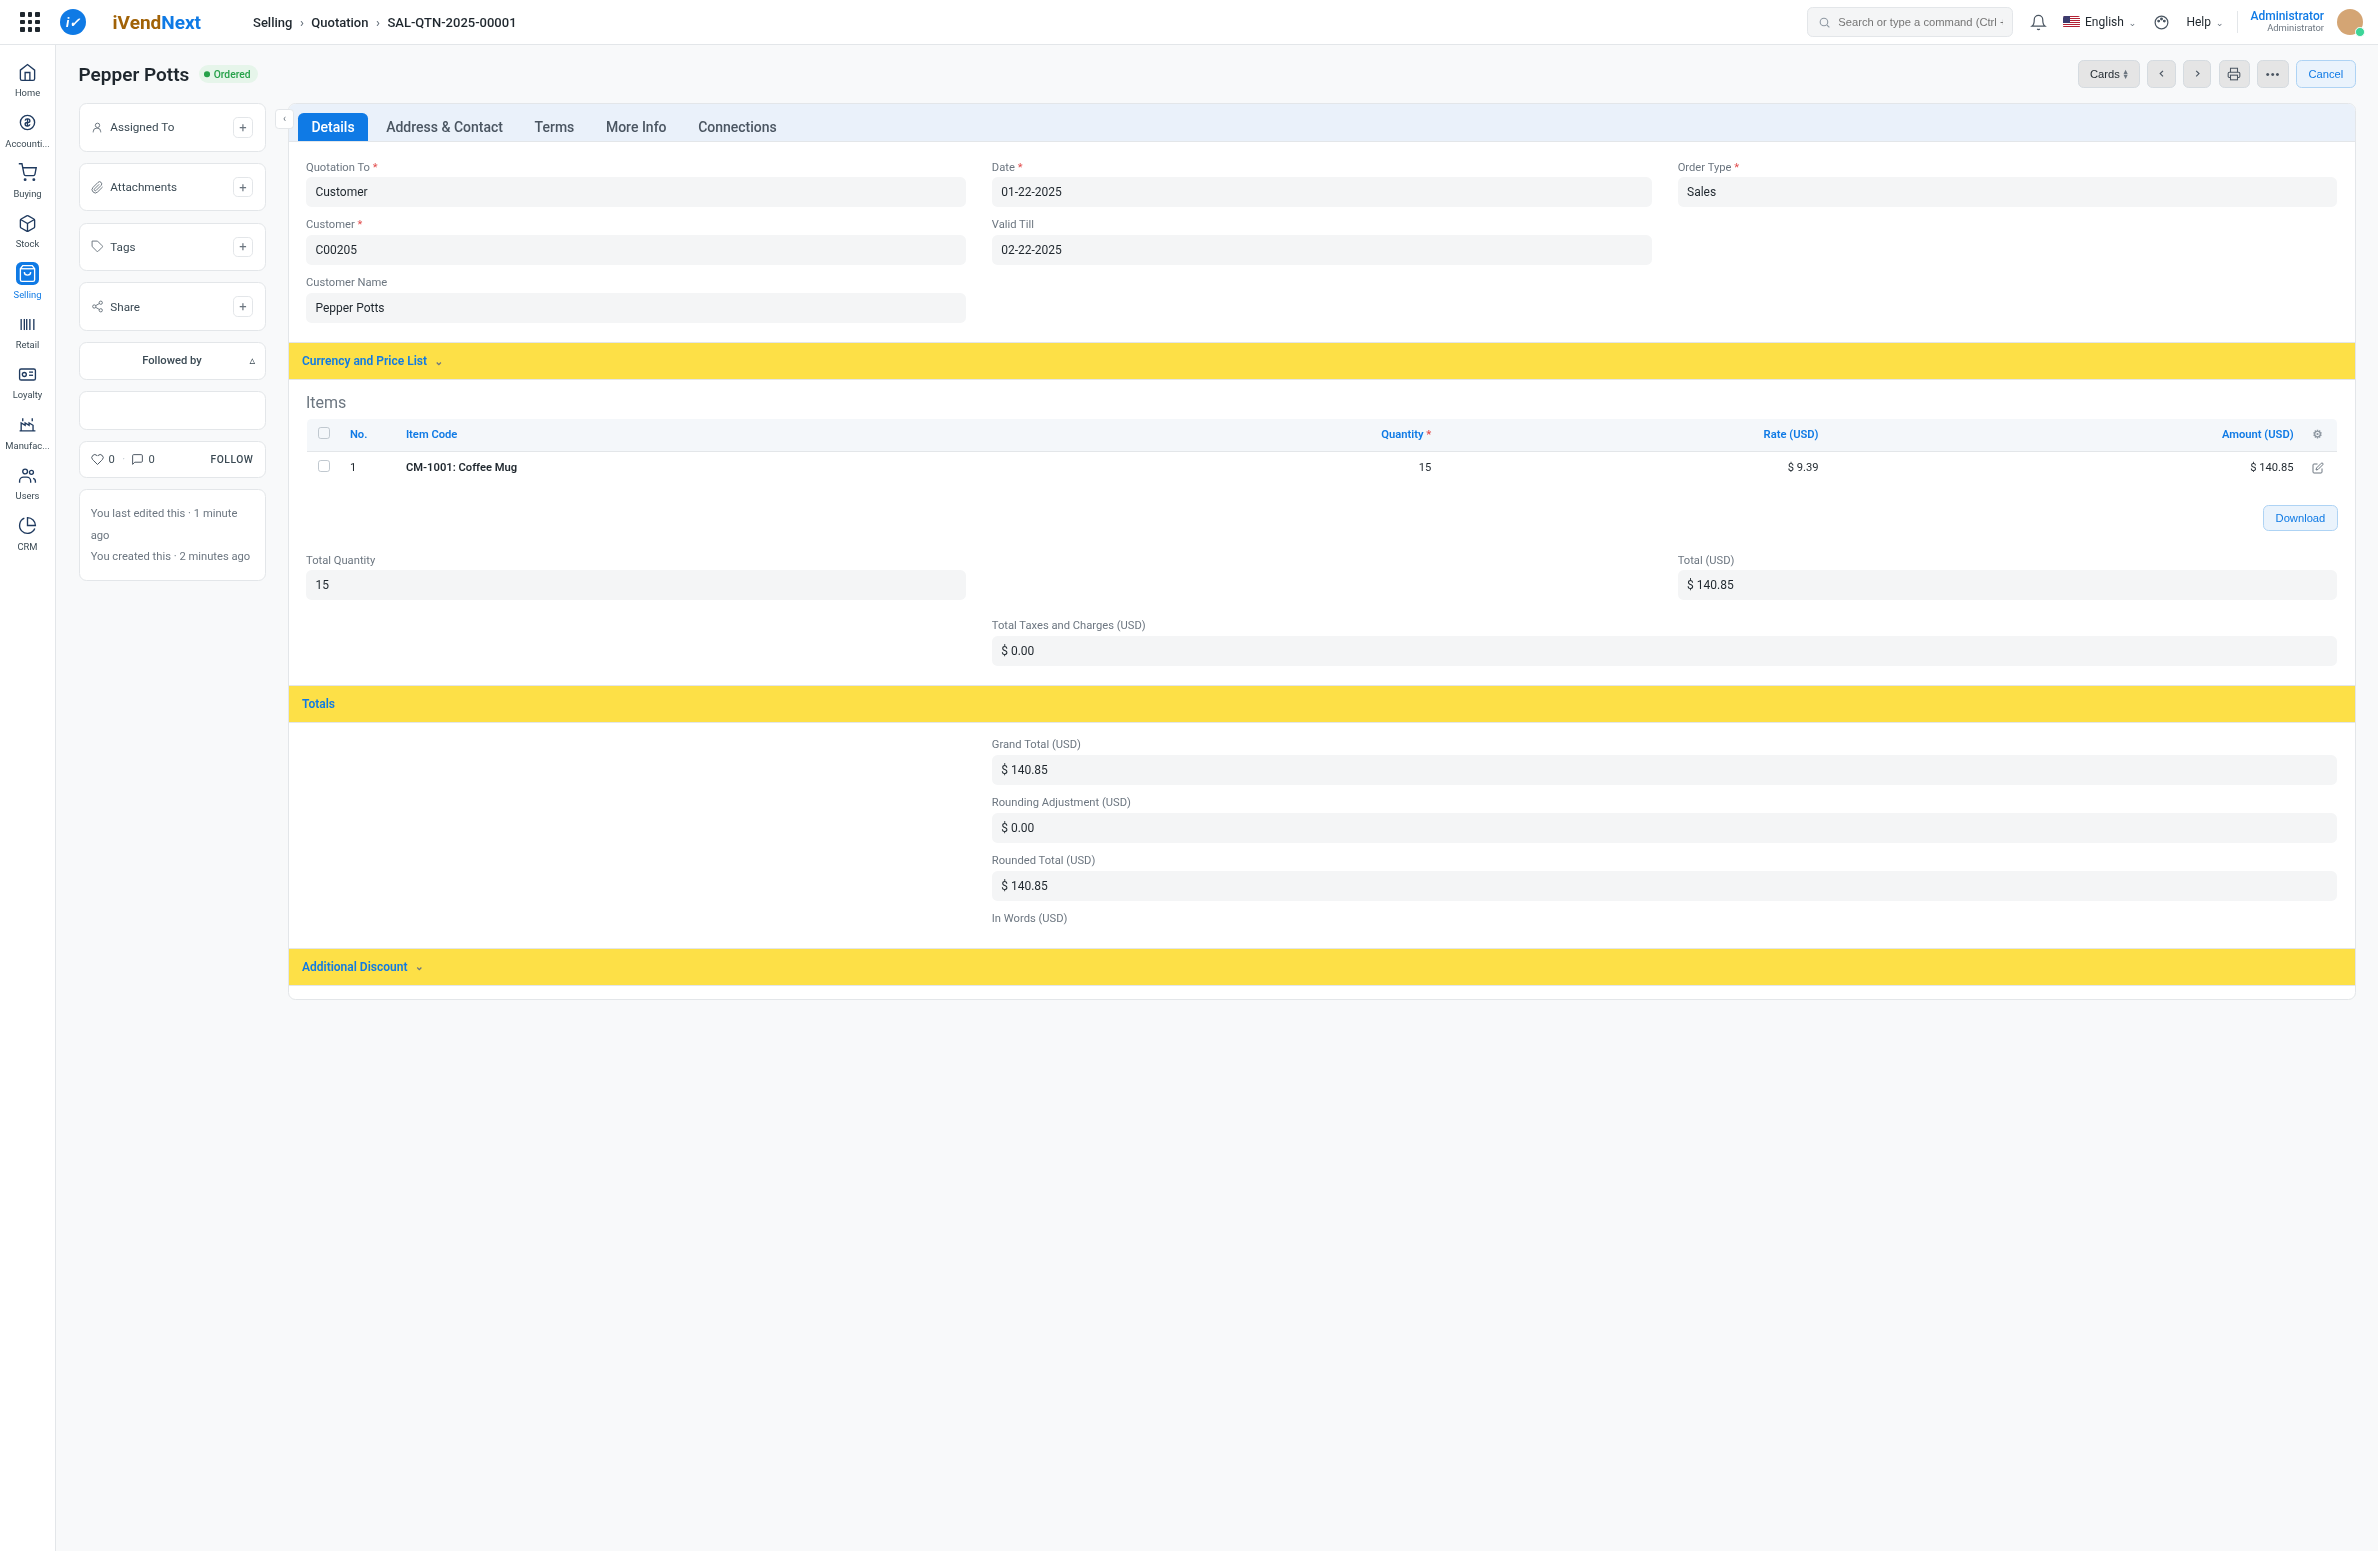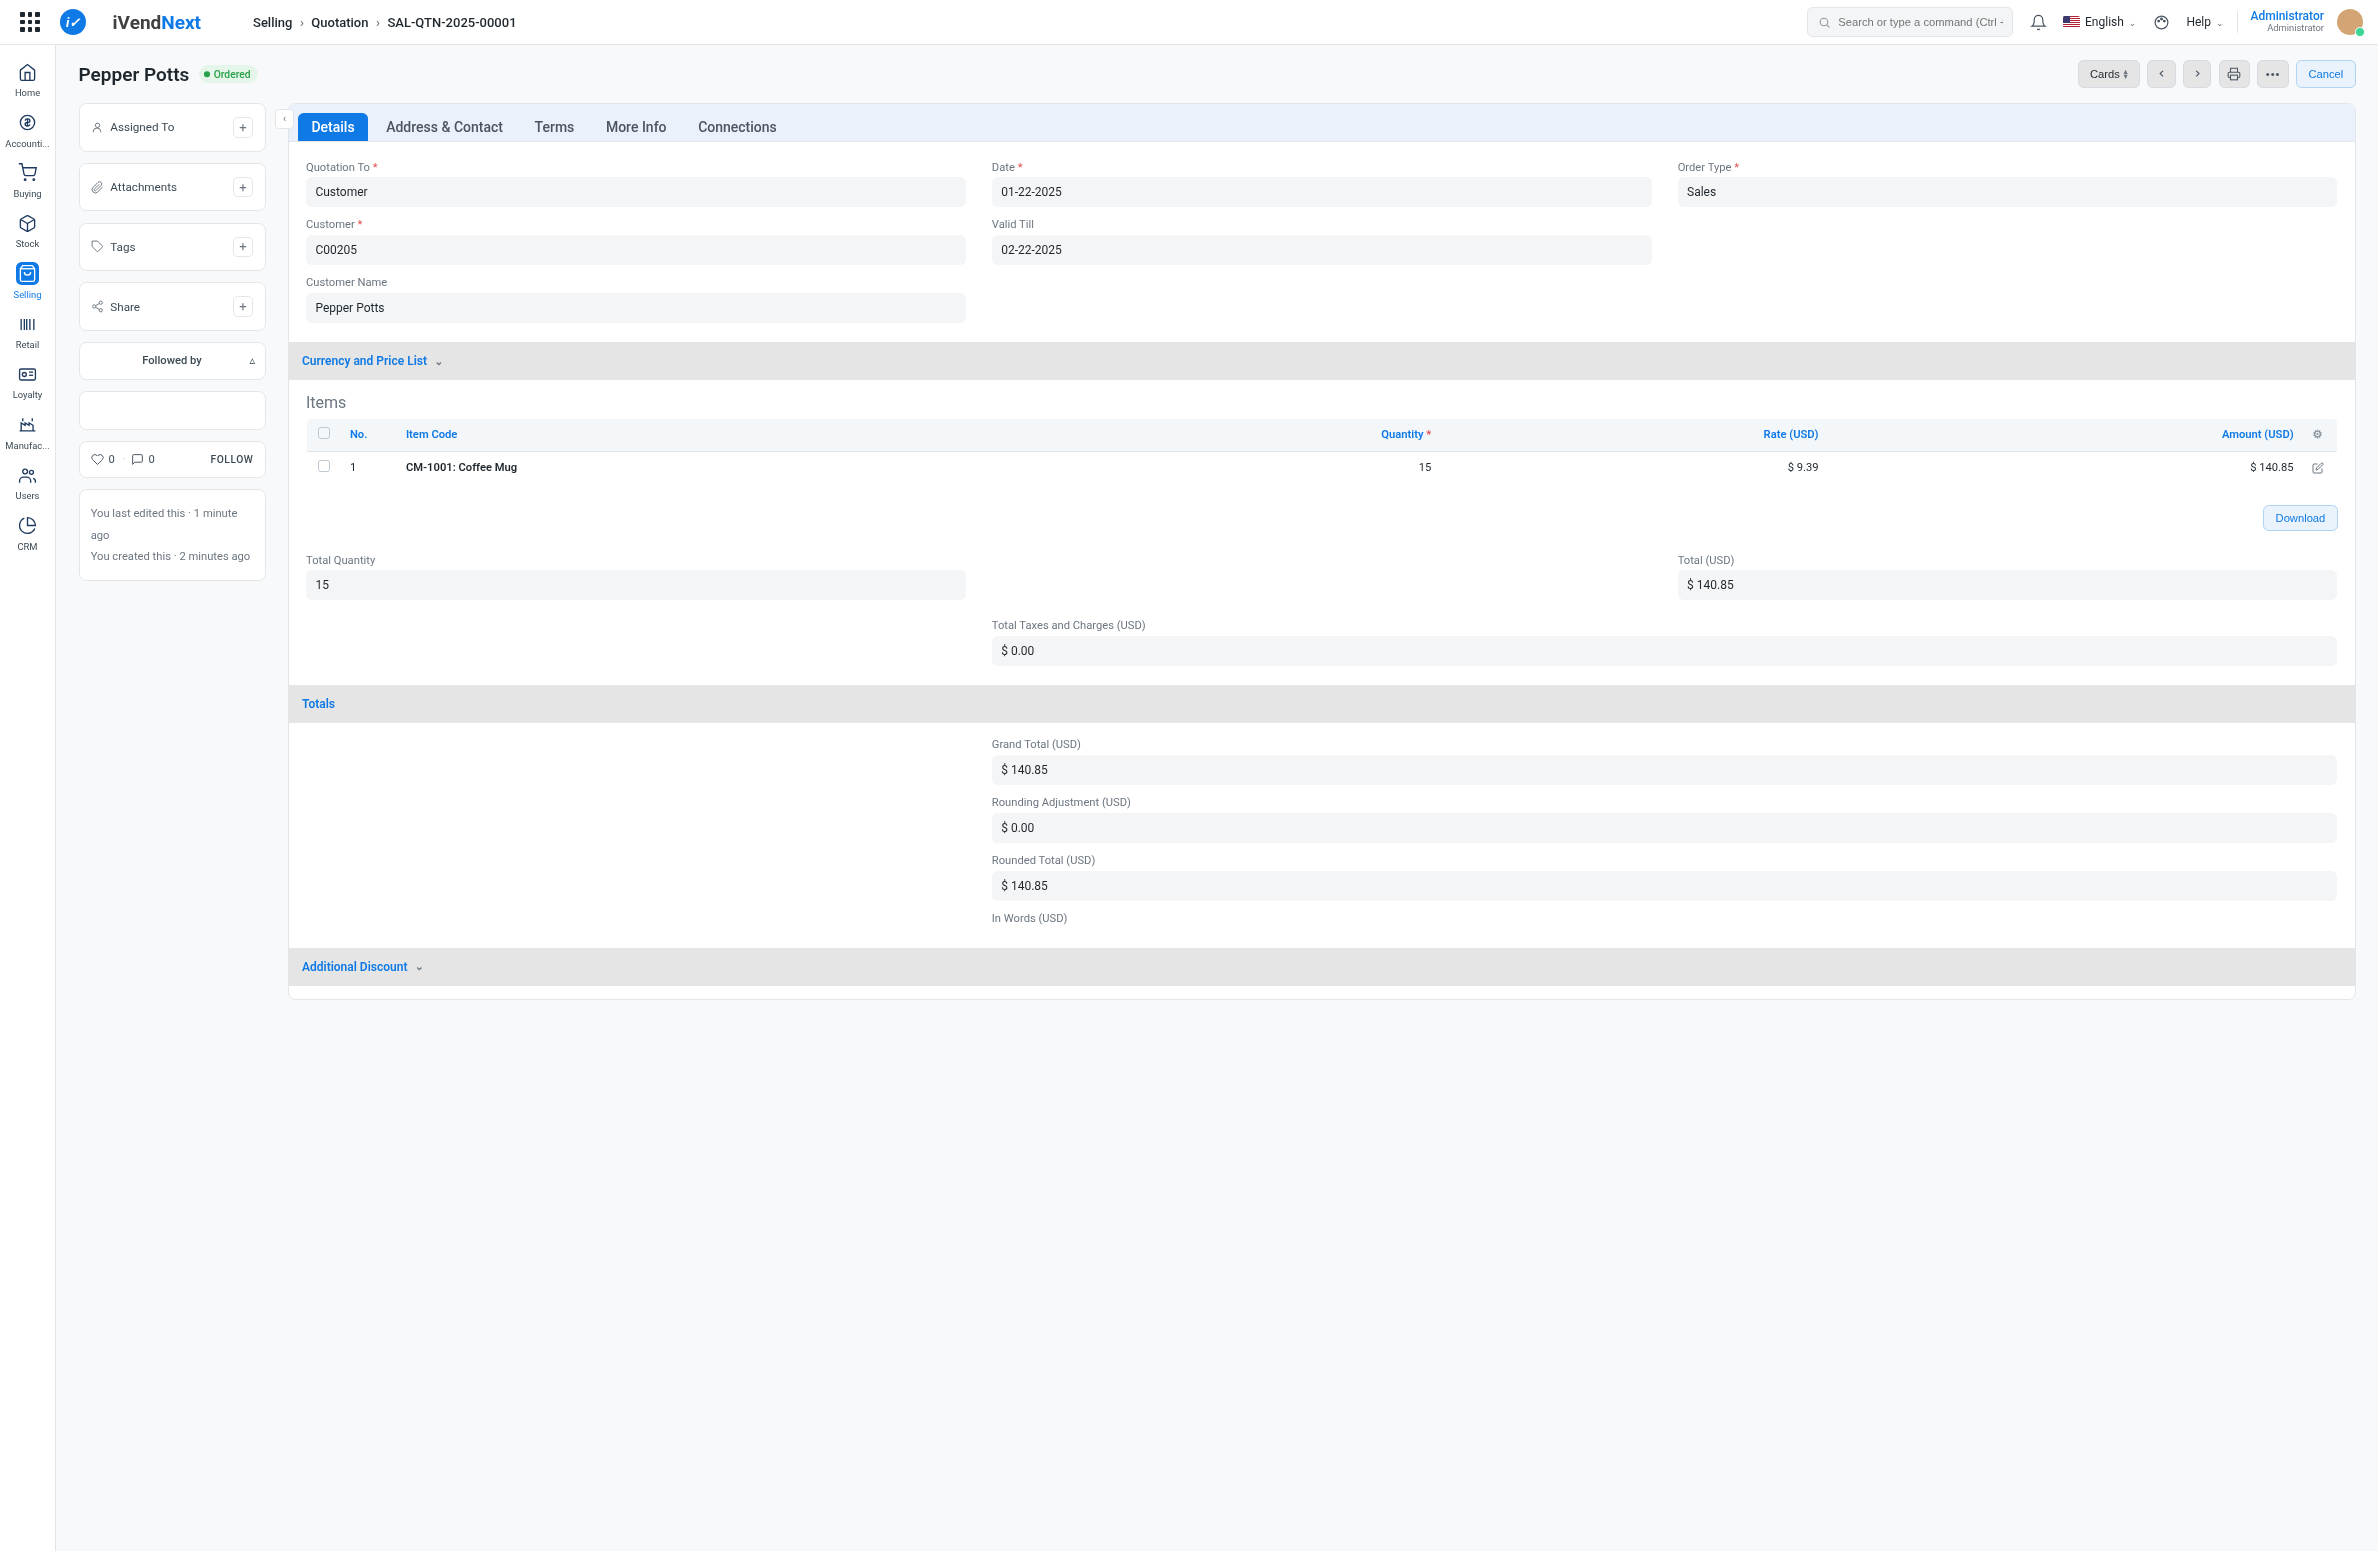--- a/index.html
+++ b/index.html
@@ -5,21 +5,21 @@
 * { box-sizing: border-box; margin: 0; padding: 0; }
 body { font-family: -apple-system, BlinkMacSystemFont, "Segoe UI", Roboto, sans-serif; font-size: 12px; color: #1f272e; background: #f8f9fa; }
 
 
 .navbar { height: 45px; background: #fff; border-bottom: 0.9px solid #e3e6e9; display: flex; align-items: center; padding: 0 15px; gap: 15px; }
 .apps-btn { width: 30px; height: 30px; display: flex; align-items: center; justify-content: center; cursor: pointer; }
 .apps-grid { display: grid; grid-template-columns: repeat(3, 4.7px); grid-gap: 2.8px; }
 .apps-grid span { width: 4.7px; height: 4.7px; background: #1f272e; border-radius: 0.9px; }
 .logo { display: flex; align-items: center; gap: 6.6px; font-size: 19px; font-weight: 700; }
 .logo-icon { width: 26px; height: 26px; background: #0f7ae5; border-radius: 50%; display: flex; align-items: center; justify-content: center; color: #fff; font-size: 13px; font-weight: 700; font-style: italic; }
-.logo-text1 { color: #404040; padding-left: 20px; }
+.logo-text1 { color: #a16207; padding-left: 20px; }
 .logo-text2 { color: #0f7ae5; }
 .breadcrumb { display: flex; align-items: center; gap: 7.5px; font-size: 13px; color: #1f272e; font-weight: 500; margin-left: 37px; }
 .breadcrumb a { color: #1f272e; text-decoration: none; cursor: pointer; }
 .breadcrumb .sep { color: #6c7680; }
 .nav-right { margin-left: auto; display: flex; align-items: center; gap: 13px; }
 .search { width: 206px; height: 30px; background: #f4f5f6; border: 0.9px solid #e3e6e9; border-radius: 5.6px; display: flex; align-items: center; padding: 0 9.4px; gap: 7.5px; }
 .search input { flex: 1; border: none; background: transparent; outline: none; font-size: 11.2px; color: #6c7680; }
 .icon-btn { width: 24px; height: 24px; display: flex; align-items: center; justify-content: center; cursor: pointer; color: #6c7680; }
 .lang, .help { display: flex; align-items: center; gap: 4.7px; font-size: 12px; color: #1f272e; cursor: pointer; }
 .flag { width: 17px; height: 11.2px; background: linear-gradient(#b22234 0 8%, #fff 8% 16%, #b22234 16% 24%, #fff 24% 32%, #b22234 32% 40%, #fff 40% 48%, #b22234 48% 56%, #fff 56% 64%, #b22234 64% 72%, #fff 72% 80%, #b22234 80% 88%, #fff 88% 100%); position: relative; border-radius: 1.9px; overflow: hidden;}
@@ -71,21 +71,21 @@
 .form-card { background: #fff; border: 0.9px solid #e3e6e9; border-radius: 7.5px; overflow: hidden; }
 .tabs { display: flex; gap: 5.6px; padding: 9.4px 9.4px 0 9.4px; border-bottom: 0.9px solid #e3e6e9; background: #eaf1fa; }
 .tab { padding: 5.6px 13px; font-size: 14px; color: #4a5561; cursor: pointer; border-radius: 5.6px 5.6px 0 0; font-weight: 500;}
 .tab.active { background: #0f7ae5; color: #fff; }
 
 .form-grid { display: grid; grid-template-columns: 1fr 1fr 1fr; gap: 11.2px 26px; padding: 19px 17px; }
 .fld label { font-size: 11.2px; color: #6c7680; display: block; margin-bottom: 3.7px; }
 .req:after { content: " *"; color: #e24c4c; }
 .ro-input { height: 30px; background: #f4f5f6; border-radius: 5.6px; padding: 0 9.4px; display: flex; align-items: center; font-size: 12px; color: #1f272e; }
 
-.section-head { background: #e5e5e5; padding: 11.2px 13px; color: #0f7ae5; font-size: 12px; font-weight: 600; display: flex; align-items: center; gap: 7.5px; border-top: 0.9px solid #e3e6e9; border-bottom: 0.9px solid #e3e6e9; cursor: pointer; }
+.section-head { background: #fde047; padding: 11.2px 13px; color: #0f7ae5; font-size: 12px; font-weight: 600; display: flex; align-items: center; gap: 7.5px; border-top: 0.9px solid #e3e6e9; border-bottom: 0.9px solid #e3e6e9; cursor: pointer; }
 .section-head.plain { color: #0f7ae5; }
 .section-head .chev { color: #6c7680; font-size: 10.3px; }
 
 .items-wrap { padding: 13px 17px; }
 .items-label { font-size: 16px; color: #6c7680; margin-bottom: 5.6px; display: block; }
 table.items { width: 100%; border-collapse: collapse; border: 0.9px solid #e3e6e9; border-radius: 5.6px; overflow: hidden; font-size: 11.2px; }
 table.items th { background: #f4f7fa; color: #0f7ae5; font-weight: 600; text-align: left; padding: 8.4px 9.4px; border-bottom: 0.9px solid #e3e6e9; font-size: 11.2px; }
 table.items th .req-s:after { content: " *"; color: #e24c4c; }
 table.items th.r, table.items td.r { text-align: right; }
 table.items th.c, table.items td.c { }

